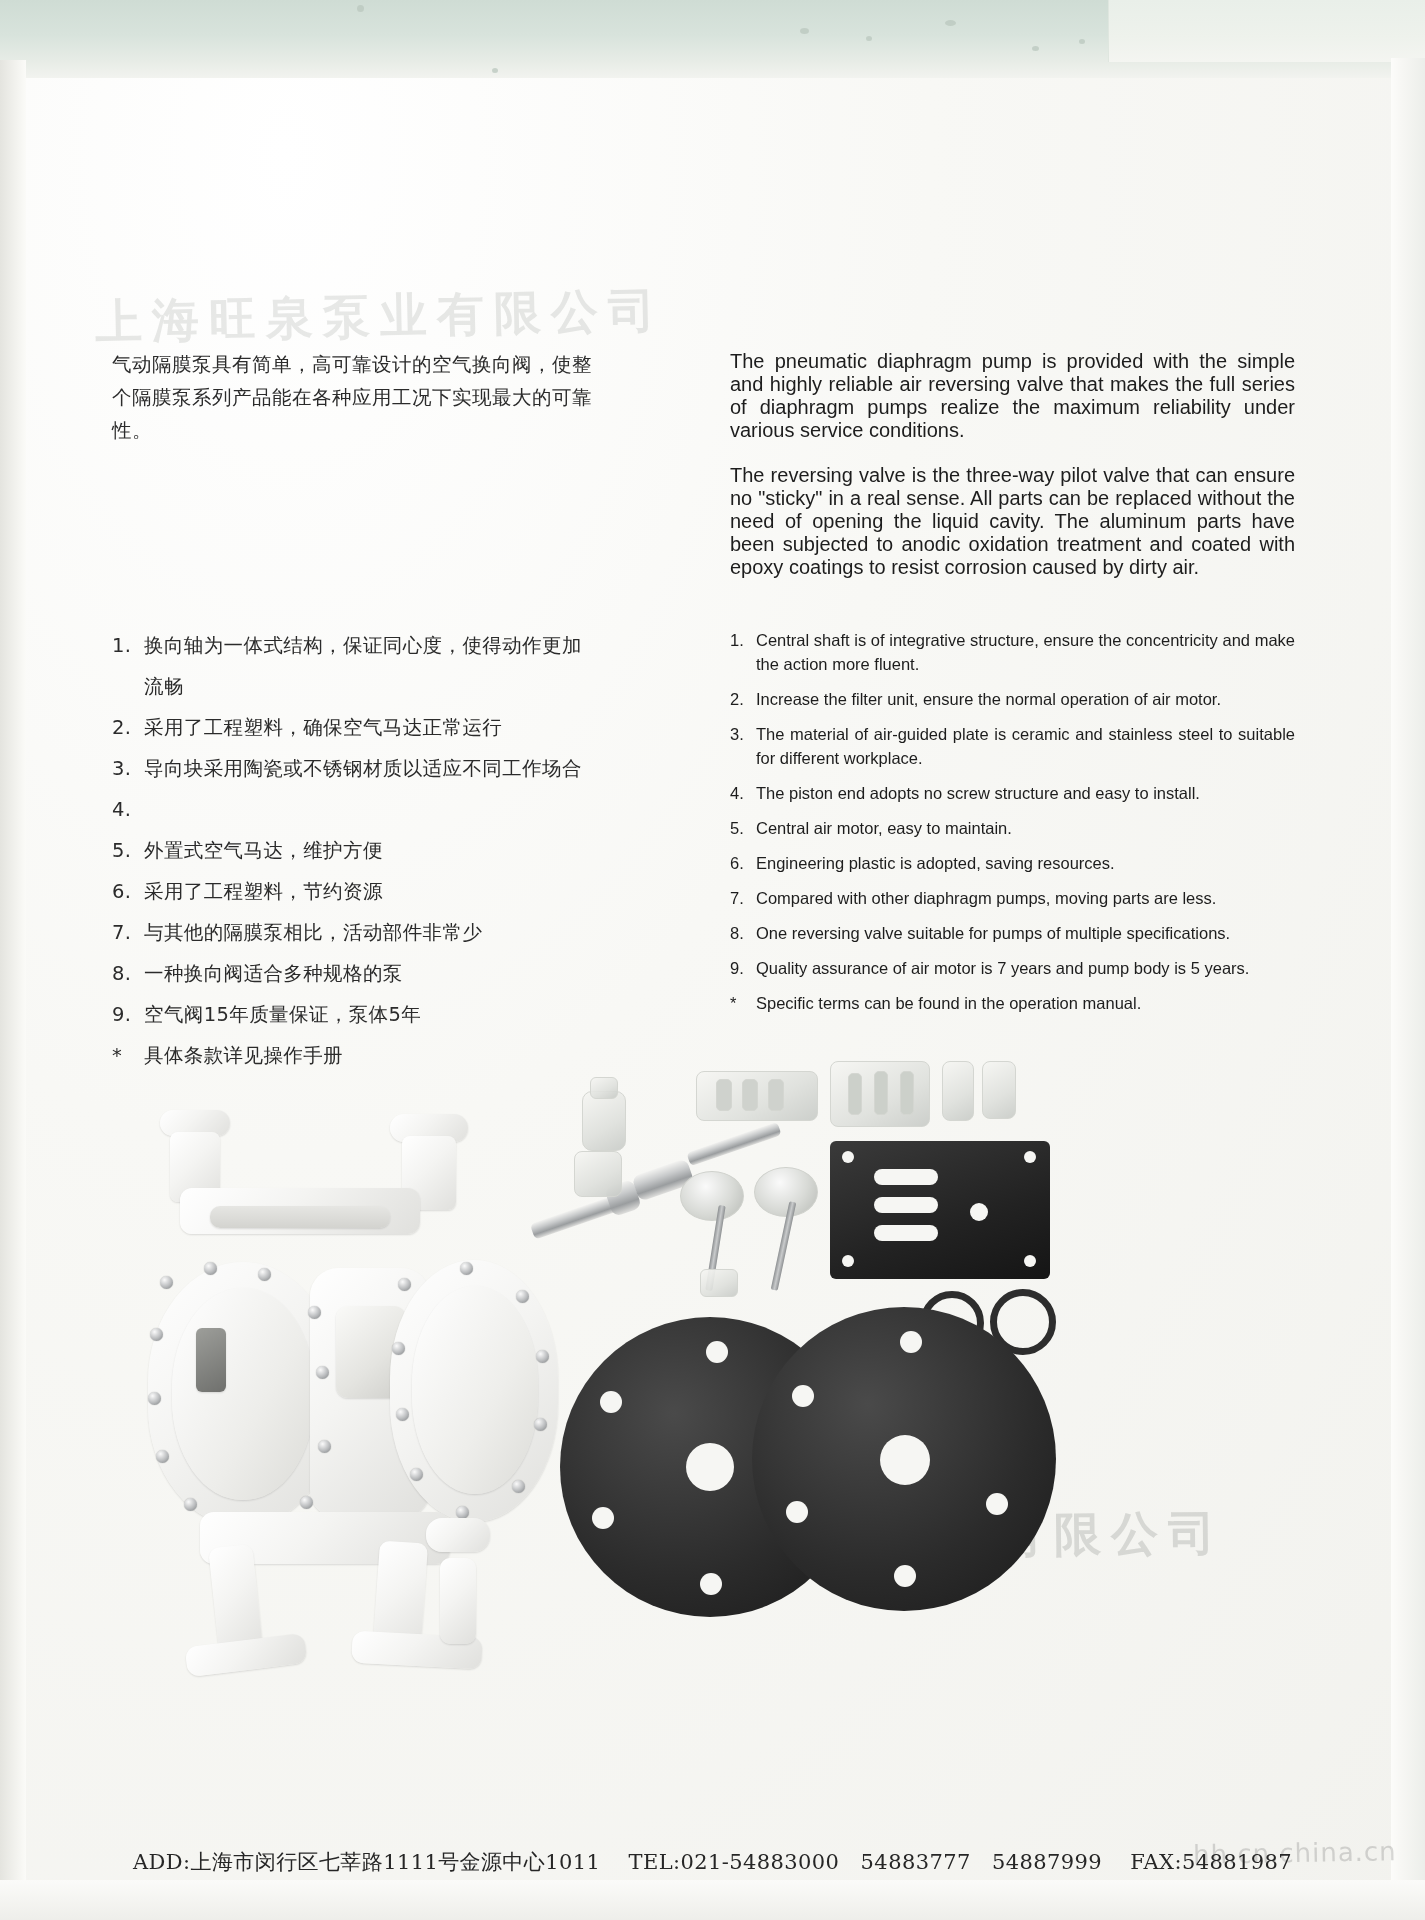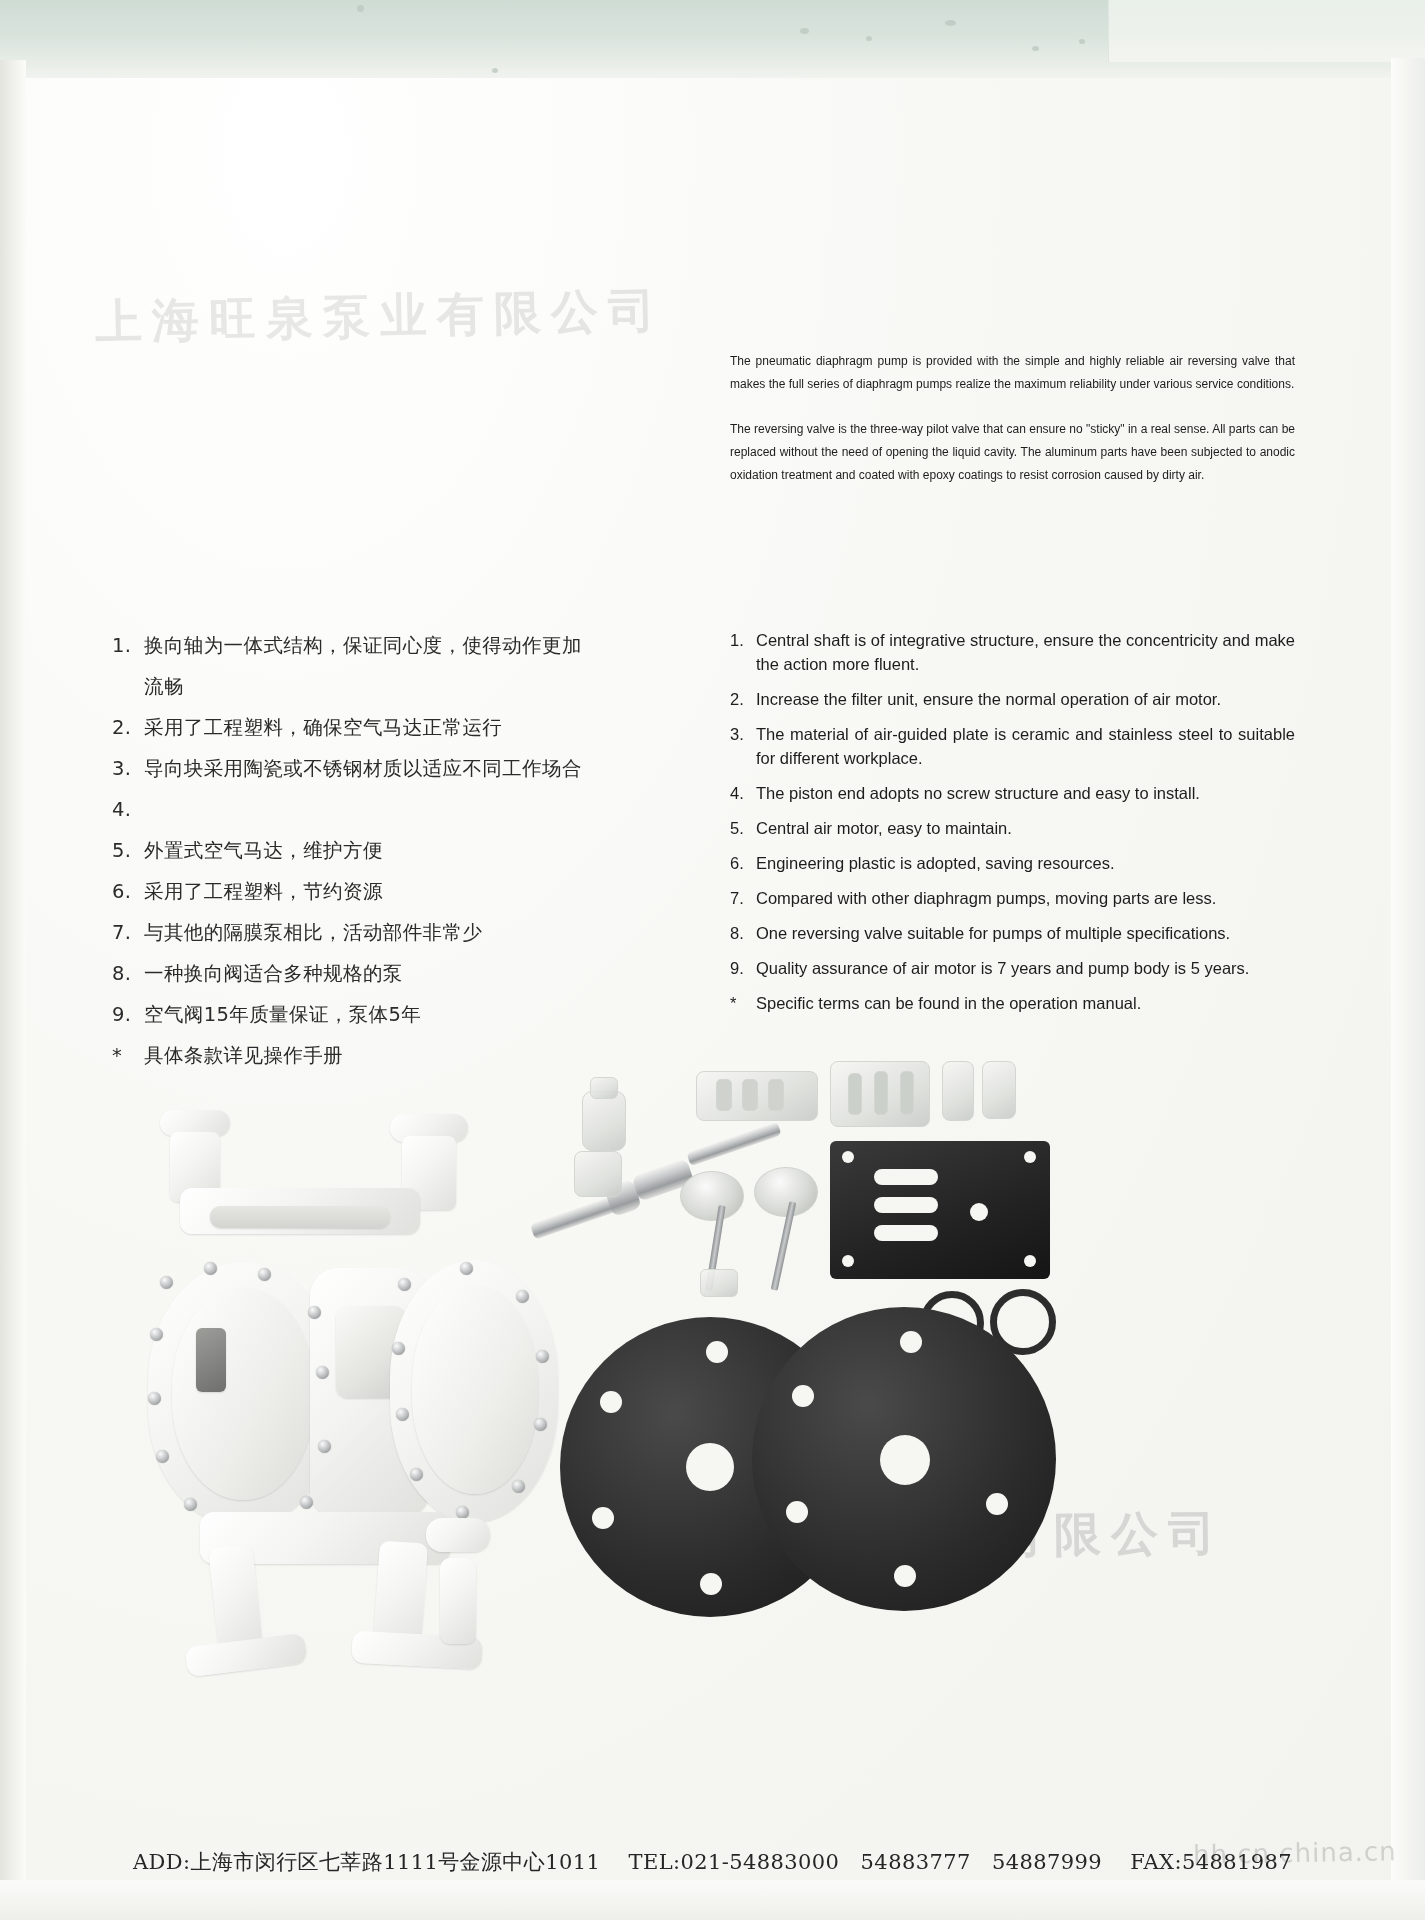--- a/index.html
+++ b/index.html
@@ -107,21 +107,21 @@
     font-family: "DejaVu Sans", sans-serif;
     font-size: 19.5px;
     line-height: 33px;
     color: #2b2b2b;
     letter-spacing: .5px;
   }
   .intro-cn p { margin: 0 0 22px 0; text-align: justify; }
 
   .intro-en {
     top: 350px;
-    font-size: 12px;
+    font-size: 20px;
     line-height: 23px;
     color: #1d1d1d;
     text-align: justify;
   }
   .intro-en p { margin: 0 0 22px 0; }
 
   .list-cn {
     top: 625px;
     font-family: "DejaVu Sans", sans-serif;
     font-size: 19.5px;
@@ -250,20 +250,21 @@
 
   <div class="page-left-shade"></div>
   <div class="page-right-shade"></div>
   <div class="page-bottom-shade"></div>
 
   <div class="watermark wm-top">上海旺泉泵业有限公司</div>
   <div class="watermark wm-mid">上海旺泉泵业有限公司</div>
   <div class="watermark wm-url">hh.cn.china.cn</div>
 
   <div class="col col-cn intro-cn">
+    <p>气动隔膜泵具有简单，高可靠设计的空气换向阀，使整个隔膜泵系列产品能在各种应用工况下实现最大的可靠性。</p>
   </div>
 
   <div class="col col-en intro-en">
     <p>The pneumatic diaphragm pump is provided with the simple and highly reliable air reversing valve that makes the full series of diaphragm pumps realize the maximum reliability under various service conditions.</p>
     <p>The reversing valve is the three-way pilot valve that can ensure no "sticky" in a real sense. All parts can be replaced without the need of opening the liquid cavity. The aluminum parts have been subjected to anodic oxidation treatment and coated with epoxy coatings to resist corrosion caused by dirty air.</p>
   </div>
 
   <div class="col col-cn list-cn">
     <div class="row">
       <span class="num">1.</span>

